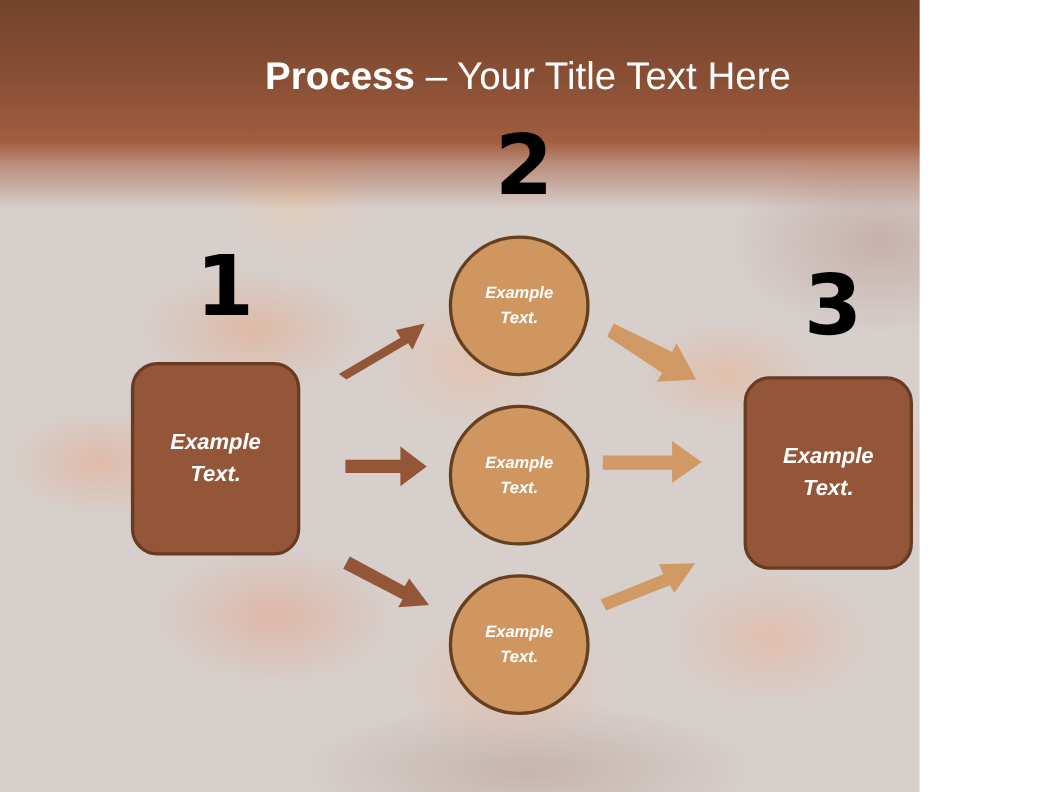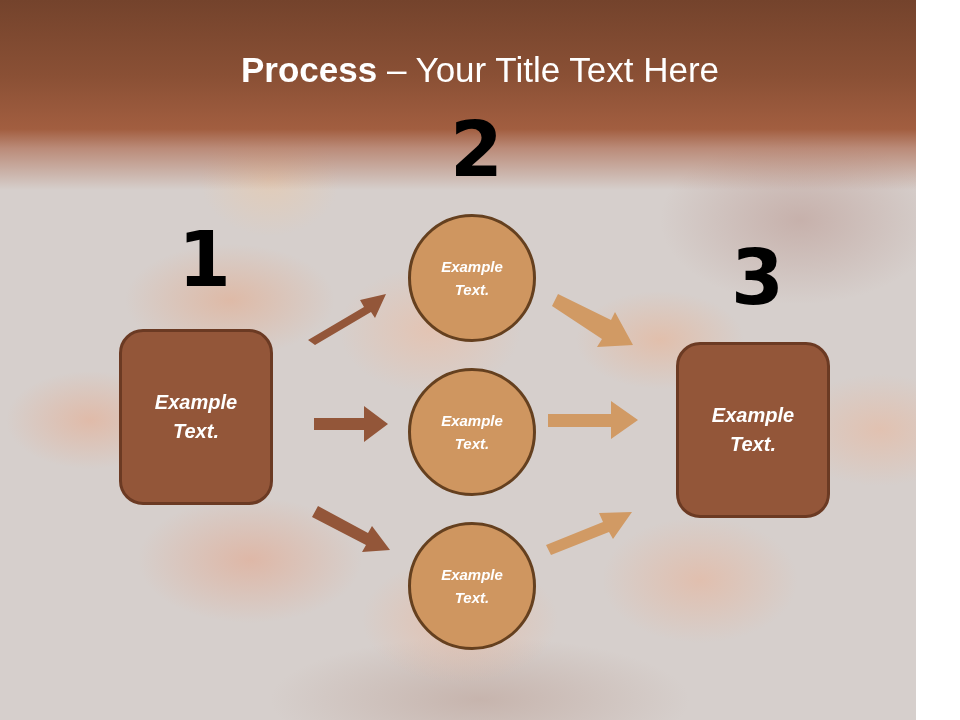--- a/index.html
+++ b/index.html
@@ -1,17 +1,17 @@
 <!DOCTYPE html>
 <html><head>
 <meta charset="utf-8">
 <style>
   html, body { margin:0; padding:0; }
   body { width:960px; height:720px; overflow:hidden; font-family:"Liberation Sans", sans-serif; }
-  .slide { position:relative; width:916px; height:720px; overflow:hidden;
+  .slide { position:relative; width:836px; height:720px; overflow:hidden;
     background:
       radial-gradient(ellipse 120px 70px at 90px 420px, rgba(232,170,140,0.55), transparent 70%),
       radial-gradient(ellipse 150px 80px at 230px 300px, rgba(230,165,130,0.5), transparent 70%),
       radial-gradient(ellipse 160px 90px at 250px 560px, rgba(230,160,130,0.5), transparent 70%),
       radial-gradient(ellipse 140px 90px at 460px 620px, rgba(238,180,150,0.55), transparent 70%),
       radial-gradient(ellipse 140px 90px at 700px 580px, rgba(235,175,145,0.5), transparent 70%),
       radial-gradient(ellipse 130px 80px at 880px 430px, rgba(236,180,150,0.5), transparent 70%),
       radial-gradient(ellipse 120px 70px at 660px 340px, rgba(236,175,140,0.5), transparent 70%),
       radial-gradient(ellipse 130px 90px at 430px 330px, rgba(240,185,155,0.5), transparent 70%),
       radial-gradient(ellipse 100px 80px at 270px 180px, rgba(240,200,160,0.45), transparent 70%),

